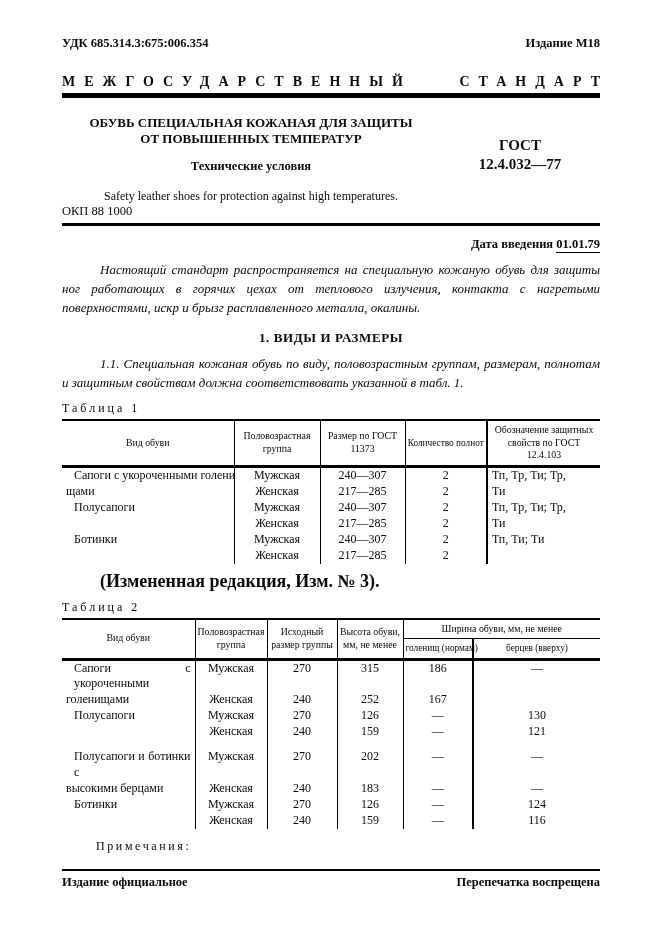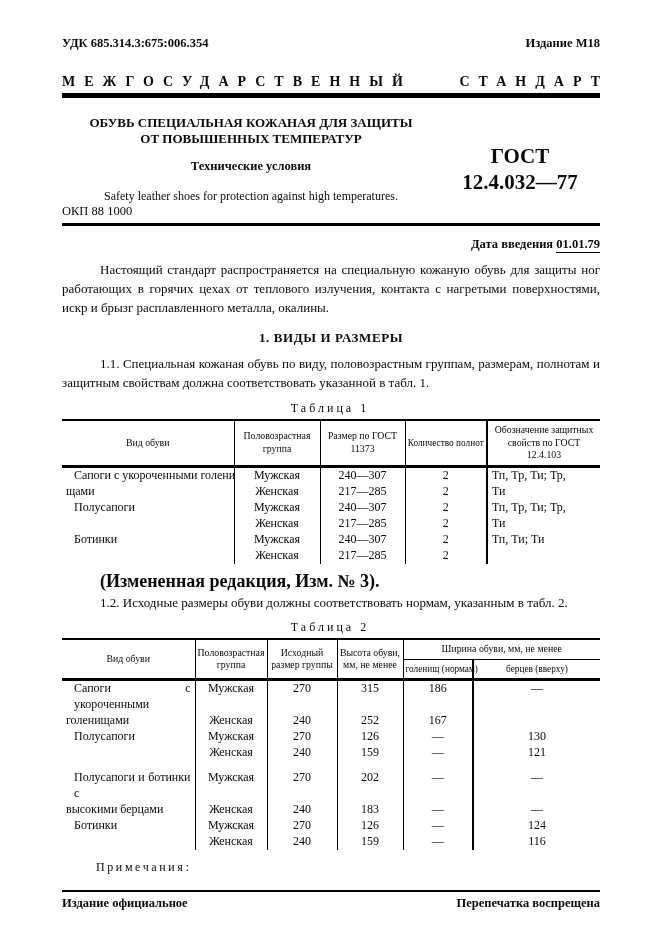--- a/index.html
+++ b/index.html
@@ -12,27 +12,27 @@
   .standard-row span:last-child{margin-right:-9px;}
   .rule{background:#000;}
   .rule-5{height:5px;margin-top:3px;}
   .rule-3{height:3px;margin-top:4px;}
   .rule-2{height:2px;margin-top:14px;}
   .title-block{display:flex;margin-top:17px;}
   .title-left{flex:1;text-align:center;}
   .title-ru{font-weight:bold;font-size:13px;line-height:1.2;}
   .subtitle{font-weight:bold;font-size:12.5px;margin-top:13px;}
   .title-en{font-size:12px;line-height:1.25;margin-top:15px;}
-  .gost-block{width:160px;text-align:center;font-weight:bold;font-size:21px;line-height:1.25;margin-top:28px;}
+  .gost-block{width:160px;text-align:center;font-weight:bold;font-size:15px;line-height:1.25;margin-top:21px;}
   .okp{font-size:12.5px;}
   .date-row{text-align:right;font-weight:bold;font-size:12.5px;margin-top:11px;}
   .date-row .u{border-bottom:1.5px solid #000;padding-bottom:1px;}
-  .para{font-size:13px;line-height:1.44;text-align:justify;text-indent:38px;margin:9px 0 0 0;}
+  .para{font-size:13px;line-height:1.44;text-align:justify;text-indent:38px;margin:9px 0 0 0;font-style:italic;}
   .section-heading{font-weight:bold;font-size:13px;text-align:center;letter-spacing:.6px;margin-top:13px;}
-  .tcaption{text-align:center;font-size:12px;letter-spacing:3px;margin-top:8px;padding-right:2px;}
+  .tcaption{text-align:left;font-size:12px;letter-spacing:3px;margin-top:8px;padding-right:2px;}
   table{border-collapse:collapse;width:538px;table-layout:fixed;font-size:12px;
         border-top:2px solid #000;margin-top:3px;}
   th{font-weight:normal;font-size:9.8px;text-align:center;vertical-align:middle;
      padding:3px 2px;line-height:1.3;}
   td{padding:0 4px;line-height:1.33;vertical-align:top;white-space:nowrap;overflow:hidden;}
   .bl{border-left:1.3px solid #000;}
   .blk{border-left:2.6px solid #000;}
   .hb{border-bottom:3px solid #000;}
   .wh{border-bottom:1.3px solid #000;}
   .fit{font-size:9.3px;white-space:nowrap;}
@@ -154,21 +154,20 @@
             <td class="c0"></td>
             <td class="cc bl">Женская</td>
             <td class="cc bl">217—285</td>
             <td class="cc bl">2</td>
             <td class="c0 blk"></td>
           </tr>
         </tbody>
     </table>
 
     <p class="amended">(Измененная редакция, Изм. № 3).</p>
-    <p class="para tight">1.2. Исходные размеры обуви должны соответствовать нормам, указанным в табл. 2.</p>
 
     <div class="tcaption">Таблица 2</div>
 
     <table class="t2">
       <colgroup>
         <col style="width:133px">
           <col style="width:72px">
           <col style="width:70px">
         <col style="width:66px">
           <col style="width:70px">

